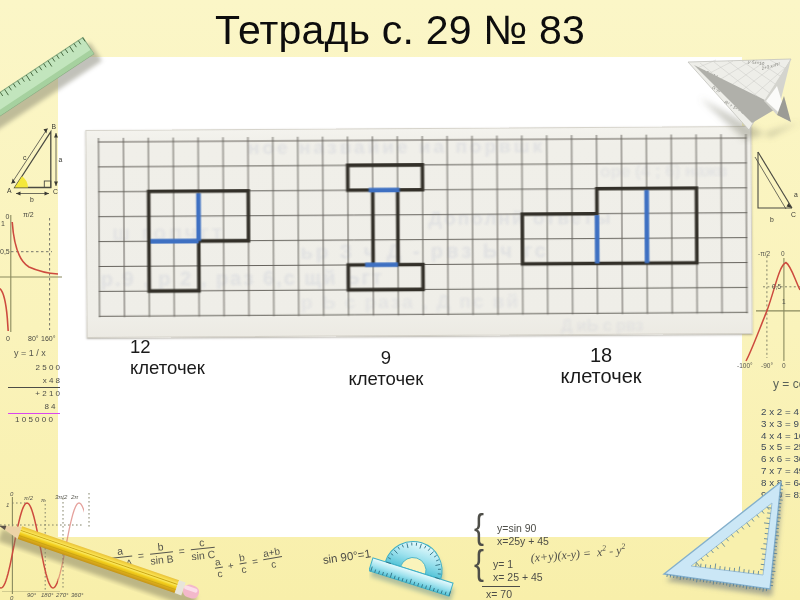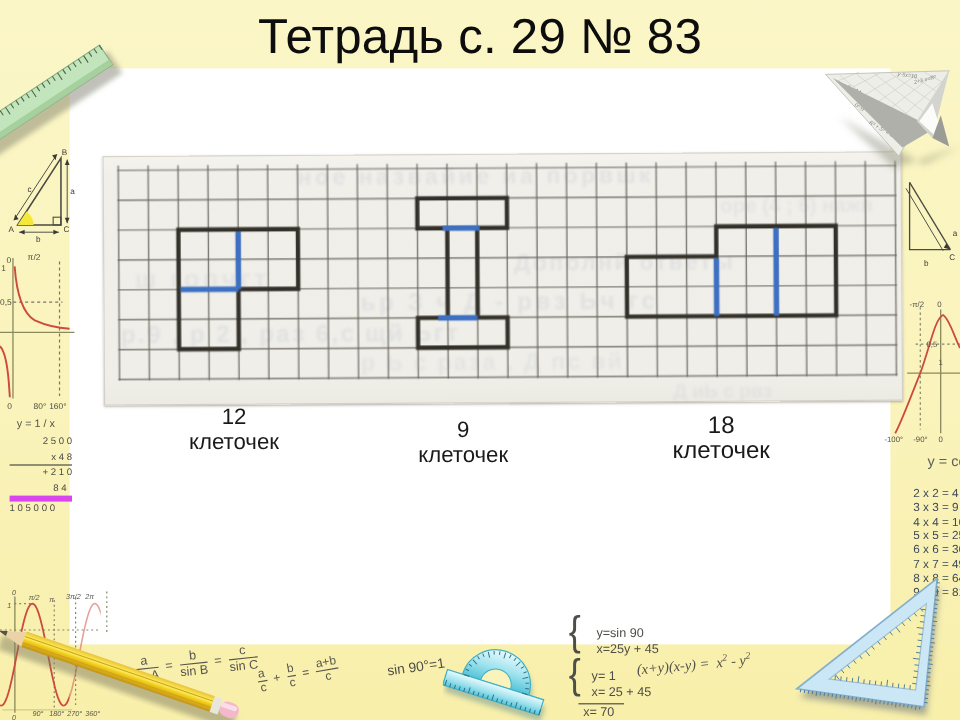--- a/index.html
+++ b/index.html
@@ -95,21 +95,21 @@
       <text x="41" y="136">160°</text>
 <text x="14" y="151" font-size="9" fill="#55554d">y = 1 / x</text>
 </g>
   </svg>
 
 <div class="abs" style="left:8px;top:362px;width:52px;font-family:Liberation Sans, sans-serif;font-size:8px;color:#4c4c46;line-height:12.5px;">
 <div style="text-align:right">2 5 0 0</div>
 <div style="text-align:right">x 4 8</div>
 <div style="border-top:1px solid #4c4c46;text-align:right">+ 2 1 0</div>
 <div style="text-align:right">8 4&nbsp;&nbsp;</div>
-<div style="border-top:5px solid #d946ef;text-align:left">1 0 5 0 0 0</div>
+<div style="border-top:1px solid #d946ef;text-align:center">1 0 5 0 0 0</div>
 </div>
 
 <svg class="abs" width="115" height="155" viewBox="0 0 115 155" style="left:0px;top:445px">
 <g stroke="#8a8a5e" stroke-width="1.1">
 <line x1="12.4" y1="52" x2="12.4" y2="149"></line>
 <line x1="2" y1="146.5" x2="60" y2="146.5" opacity="0.35"></line>
 </g>
 <g stroke="#84846a" stroke-width="1" stroke-dasharray="1.6,2.4" fill="none">
 <line x1="0" y1="80" x2="84" y2="80"></line>
 <line x1="12" y1="58" x2="28" y2="58"></line>
@@ -457,21 +457,21 @@
 <line x1="198.2" y1="191.8" x2="198.2" y2="239.6"></line>
 <line x1="149.9" y1="239.6" x2="198.2" y2="239.6"></line>
 <line x1="368.5" y1="189.8" x2="399.4" y2="189.8"></line>
 <line x1="364.5" y1="264.5" x2="397.4" y2="264.5"></line>
 <line x1="596.6" y1="216.2" x2="596.6" y2="264.5"></line>
 <line x1="646.4" y1="191.3" x2="646.4" y2="264.5"></line>
 </g>
 </g>
 </svg>
 
-<div class="abs" style="left:130px;top:336px;width:130px;text-align:center;font-size:18.5px;color:#1a1a1a;line-height:21px;">12<br>клеточек</div>
+<div class="abs" style="left:130px;top:336px;width:130px;text-align:left;font-size:18.5px;color:#1a1a1a;line-height:21px;">12<br>клеточек</div>
 
 <div class="abs" style="left:321px;top:347px;width:130px;text-align:center;font-size:18.5px;color:#1a1a1a;line-height:21px;">9<br>клеточек</div>
 
 <div class="abs" style="left:536px;top:345px;width:130px;text-align:center;font-size:20px;color:#1a1a1a;line-height:21px;">18<br>клеточек</div>
 
 <svg class="abs" width="130" height="100" viewBox="670 45 130 100" style="left:670px;top:45px">
 <defs>
       <filter id="soft4" x="-25%" y="-25%" width="150%" height="150%">
         <feGaussianBlur stdDeviation="3"></feGaussianBlur>
       </filter>

